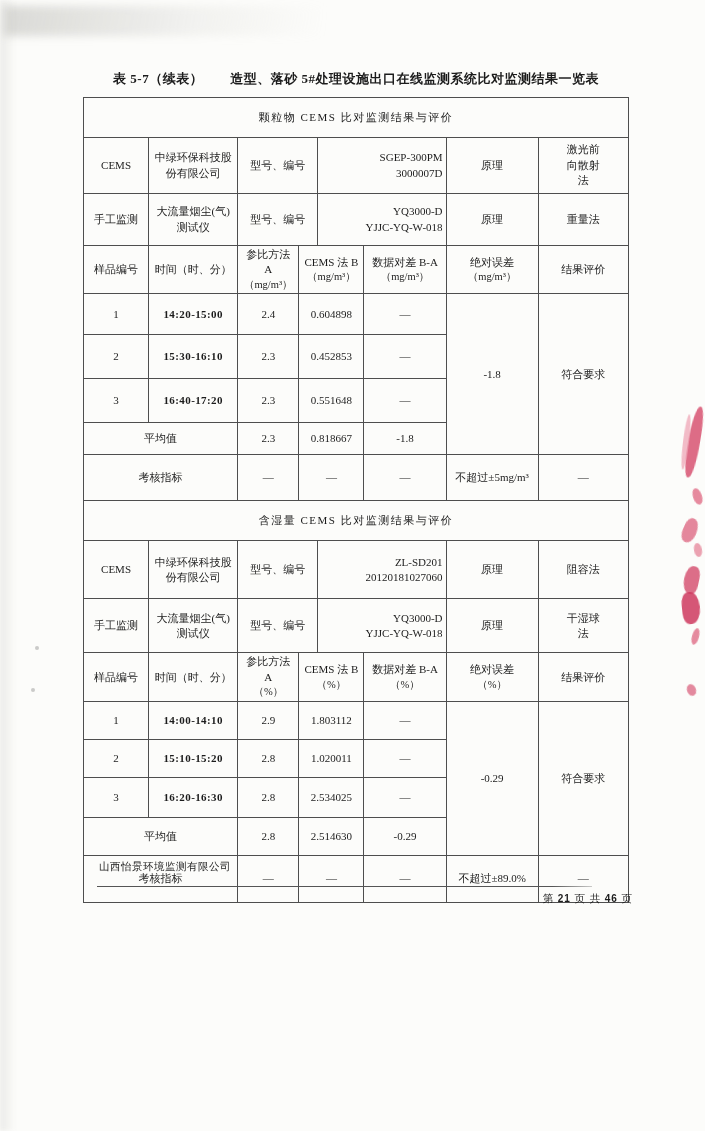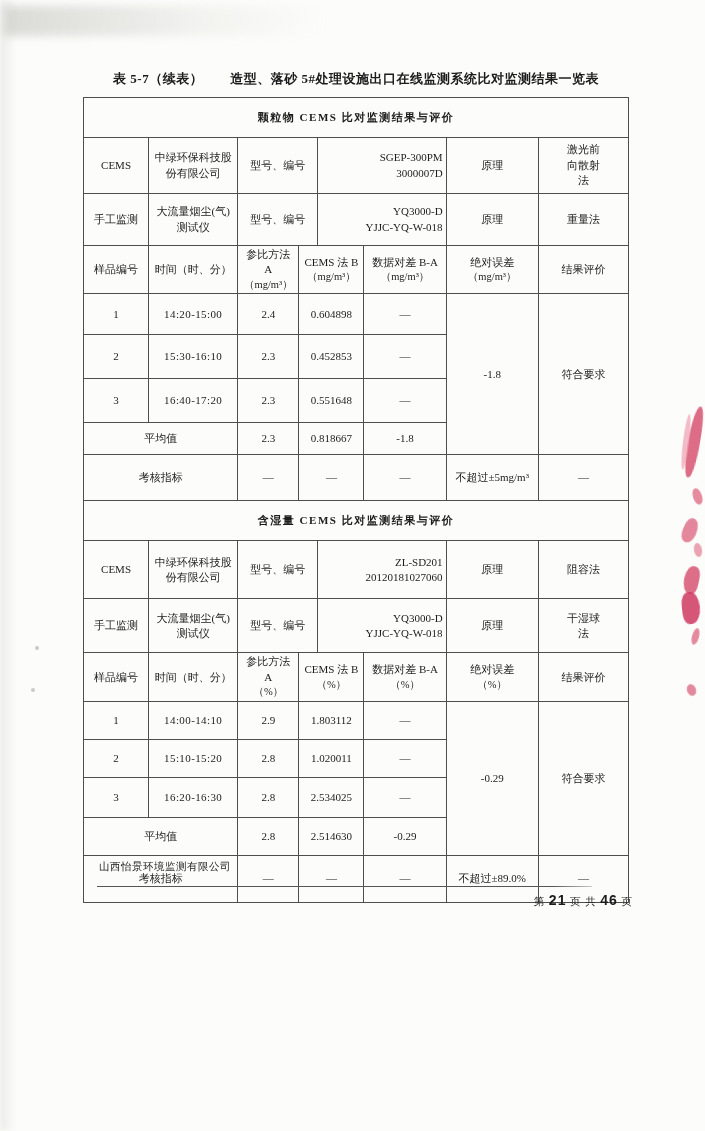--- a/index.html
+++ b/index.html
@@ -37,37 +37,37 @@
     border:1.5px solid #3a3a3a;
   }
   table.doc td{
     border:1px solid #4e4e4e;
     text-align:center;vertical-align:middle;
     padding:1px 3px;font-size:11px;line-height:1.4;color:#1c1c1c;
     overflow:hidden;
   }
   td .unit{display:block;font-size:10.5px;}
   td .ln{display:block;text-align:right;}
-  .sech td{height:37px;font-size:12px;letter-spacing:1.5px;font-weight:bold;}
-  .c-time{font-weight:400;letter-spacing:.4px;}
+  .sech td{height:37px;font-size:12px;letter-spacing:1.5px;}
+  .c-time{font-weight:700;letter-spacing:.4px;}
   .c-principle{padding:1px 25px !important;}
   tr.he1 td{height:53px} tr.he2 td{height:49px} tr.hdh td{height:45px}
   tr.hd1 td{height:38px} tr.hd2 td{height:41px} tr.hd3 td{height:41px}
   tr.hav td{height:29px} tr.has td{height:43px}
   tr.he1b td{height:55px} tr.he2b td{height:51px} tr.hdhb td{height:42px}
   tr.hd1b td{height:35px} tr.hd2b td{height:35px} tr.hd3b td{height:37px}
   tr.havb td{height:35px} tr.hasb td{height:44px}
   
   .footer-rule{
     position:absolute;left:97px;top:886px;width:495px;height:1px;
     background:linear-gradient(90deg,#555 92%,rgba(85,85,85,.3));
   }
   .footer-company{position:absolute;left:99px;top:860px;font-size:10.5px;letter-spacing:.5px;}
   .footer-page{position:absolute;right:72px;top:892px;font-size:10.5px;letter-spacing:1px;}
-  .footer-page b{font-family:"Liberation Sans","DejaVu Sans",sans-serif;font-size:14px;}
+  .footer-page b{font-family:"Liberation Sans","DejaVu Sans",sans-serif;font-size:10px;}
   
   .stamp{position:absolute;filter:blur(.6px);border-radius:50%;}
 </style>
 </head>
 <body>
 
 <div class="page">
 
   <div class="scan-top"></div>
   <div class="scan-left"></div>

